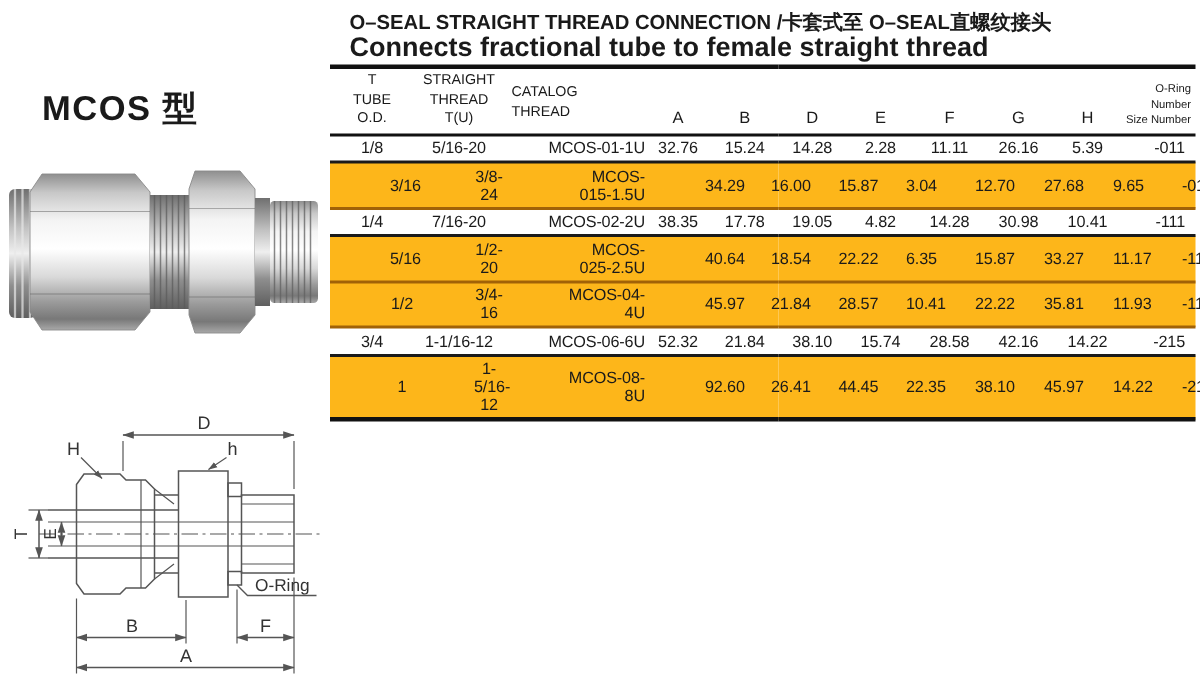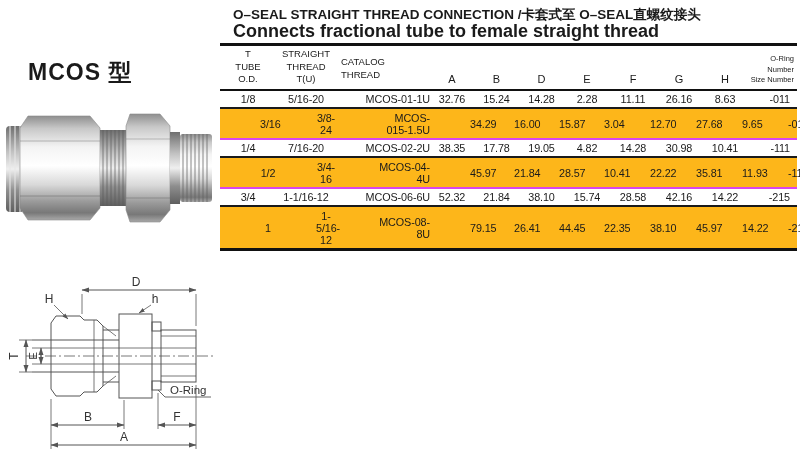--- a/index.html
+++ b/index.html
@@ -31,21 +31,21 @@
     padding-left: 5px; padding-top: 10px; }
   .h-dim { font-size: 11px; padding-bottom: 4px; }
   .h-oring { font-size: 7.5px; line-height: 10.5px; text-align: right; padding-right: 3px;
     white-space: nowrap; }
   tbody td { text-align: center; font-size: 10.8px; letter-spacing: -0.1px;
     padding: 2.5px 0 2px; border-top: 1px solid #9a9a9a; }
   tbody tr:first-child td { border-top: none; }
   tbody td.c-catalog { text-align: right; padding-left: 5px; }
   tbody td.c-oring { text-align: right; padding-right: 7px; }
   tbody tr.hl { background: var(--hl, #FDB61A); }
-  tbody tr.hl td { border-top: 2px solid #1a1a1a; border-bottom: 2px solid #d946ef; padding-left: 40px; }
+  tbody tr.hl td { border-top: 2px solid #1a1a1a; border-bottom: 2px solid #a16207; padding-left: 40px; }
 </style>
 </head>
 <body>
 
 <div class="page">
 
   <div class="model-label">MCOS 型</div>
 
   <svg class="photo-svg" width="210" height="118" viewBox="0 0 210 118">
     <defs>
@@ -209,21 +209,21 @@
           <tr>
             <td class="c-tube">1/8</td>
             <td class="c-thread">5/16-20</td>
             <td class="c-catalog">MCOS-01-1U</td>
             <td class="c-A">32.76</td>
             <td class="c-B">15.24</td>
             <td class="c-D">14.28</td>
             <td class="c-E">2.28</td>
             <td class="c-F">11.11</td>
             <td class="c-G">26.16</td>
-            <td class="c-H">8.63</td>
+            <td class="c-H">5.39</td>
             <td class="c-oring">-011</td>
           </tr>
           <tr class="hl">
             <td class="c-tube">3/16</td>
             <td class="c-thread">3/8-24</td>
             <td class="c-catalog">MCOS-015-1.5U</td>
             <td class="c-A">34.29</td>
             <td class="c-B">16.00</td>
             <td class="c-D">15.87</td>
             <td class="c-E">3.04</td>
@@ -239,20 +239,33 @@
             <td class="c-A">38.35</td>
             <td class="c-B">17.78</td>
             <td class="c-D">19.05</td>
             <td class="c-E">4.82</td>
             <td class="c-F">14.28</td>
             <td class="c-G">30.98</td>
             <td class="c-H">10.41</td>
             <td class="c-oring">-111</td>
           </tr>
           <tr class="hl">
+            <td class="c-tube">5/16</td>
+            <td class="c-thread">1/2-20</td>
+            <td class="c-catalog">MCOS-025-2.5U</td>
+            <td class="c-A">40.64</td>
+            <td class="c-B">18.54</td>
+            <td class="c-D">22.22</td>
+            <td class="c-E">6.35</td>
+            <td class="c-F">15.87</td>
+            <td class="c-G">33.27</td>
+            <td class="c-H">11.17</td>
+            <td class="c-oring">-112</td>
+          </tr>
+          <tr class="hl">
             <td class="c-tube">1/2</td>
             <td class="c-thread">3/4-16</td>
             <td class="c-catalog">MCOS-04-4U</td>
             <td class="c-A">45.97</td>
             <td class="c-B">21.84</td>
             <td class="c-D">28.57</td>
             <td class="c-E">10.41</td>
             <td class="c-F">22.22</td>
             <td class="c-G">35.81</td>
             <td class="c-H">11.93</td>
@@ -268,21 +281,21 @@
             <td class="c-E">15.74</td>
             <td class="c-F">28.58</td>
             <td class="c-G">42.16</td>
             <td class="c-H">14.22</td>
             <td class="c-oring">-215</td>
           </tr>
           <tr class="hl">
             <td class="c-tube">1</td>
             <td class="c-thread">1-5/16-12</td>
             <td class="c-catalog">MCOS-08-8U</td>
-            <td class="c-A">79.15</td>
+            <td class="c-A">92.60</td>
             <td class="c-B">26.41</td>
             <td class="c-D">44.45</td>
             <td class="c-E">22.35</td>
             <td class="c-F">38.10</td>
             <td class="c-G">45.97</td>
             <td class="c-H">14.22</td>
             <td class="c-oring">-219</td>
           </tr>
         </tbody>
     </table>

